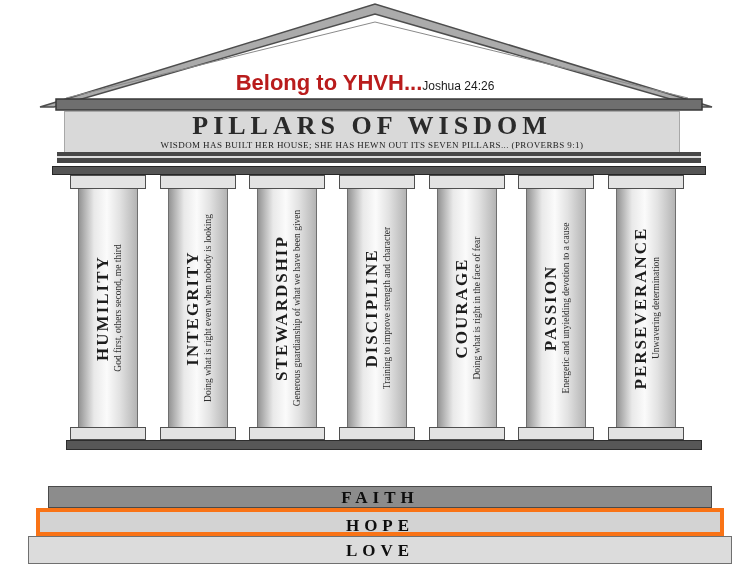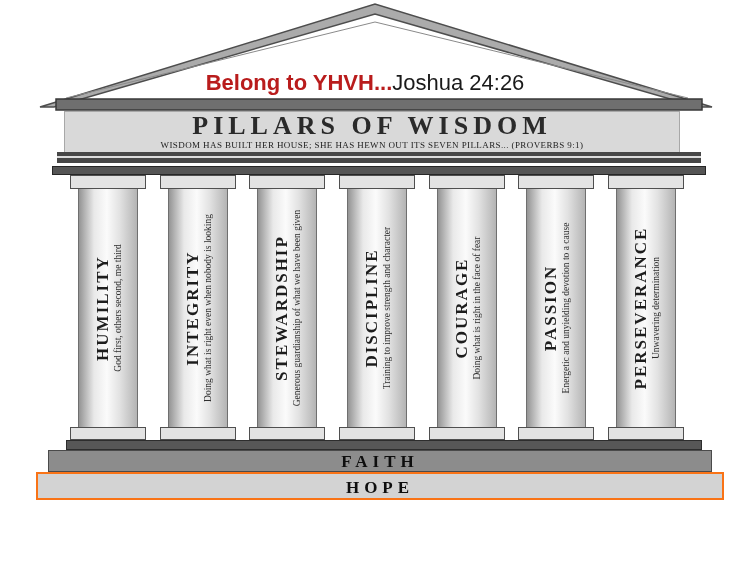--- a/index.html
+++ b/index.html
@@ -11,21 +11,21 @@
   .pediment-svg{position:absolute;left:0;top:0;}
   .roof-band{fill:#ababab;stroke:#4d4d4d;stroke-width:1.5;}
   .roof-inner-line{fill:none;stroke:#8a8a8a;stroke-width:1;}
   .cornice{fill:#6f6f6f;stroke:#383838;stroke-width:1.5;}
   .pediment-text{
     position:absolute;left:0;right:0;top:70px;text-align:center;
     transform:translateX(-10px);white-space:nowrap;
     font-family:"Liberation Sans",sans-serif;
   }
   .ped-bold{font-weight:bold;font-size:22px;color:#b91c1c;}
-  .ped-ref{font-weight:normal;font-size:22px;color:#1a1a1a;}
+  .ped-ref{font-weight:normal;font-size:12px;color:#1a1a1a;}
   
   .entablature{
     position:absolute;left:64px;top:111px;width:614px;height:40px;
     background:#d9d9d9;border:1px solid #a8a8a8;text-align:center;
   }
   .ent-title{
     margin-top:0;font-size:26px;line-height:28px;font-weight:600;
     letter-spacing:5px;color:#2a2a2a;
   }
   .ent-subtitle{
@@ -67,29 +67,29 @@
   .pillar-desc{
     font-size:9.5px;color:#2e2e2e;line-height:11px;margin-top:1px;
   }
   
   .stylobate-strip{
     position:absolute;left:66px;top:440px;width:636px;height:10px;
     background:#575757;border:1px solid #2d2d2d;box-sizing:border-box;
   }
   .step{
     position:absolute;text-align:center;box-sizing:border-box;
-    font-size:17px;font-weight:600;letter-spacing:5px;color:#0e0e0e;
+    font-size:17px;font-weight:600;letter-spacing:5px;color:#0e0e0e;margin-top:36px;
   }
   .step-faith{
     left:48px;top:450px;width:664px;height:22px;line-height:22px;
     background:#8c8c8c;border:1px solid #4a4a4a;
   }
   .step-hope{
     left:36px;top:472px;width:688px;height:28px;line-height:28px;
-    background:#d3d3d3;border:2px solid #f97316;
+    background:#d3d3d3;border:4px solid #f97316;
   }
   .step-love{
     left:28px;top:500px;width:704px;height:28px;line-height:28px;
     background:#dcdcdc;border:1px solid #707070;
   }
 </style>
 </head>
 <body>
 
 <div class="canvas">
@@ -192,14 +192,17 @@
 
   </div>
 
   <div class="stylobate-strip"></div>
   <div class="step step-faith">
     <span>FAITH</span>
   </div>
   <div class="step step-hope">
     <span>HOPE</span>
   </div>
+  <div class="step step-love">
+    <span>LOVE</span>
+  </div>
 
 </div>
 
 </body></html>

